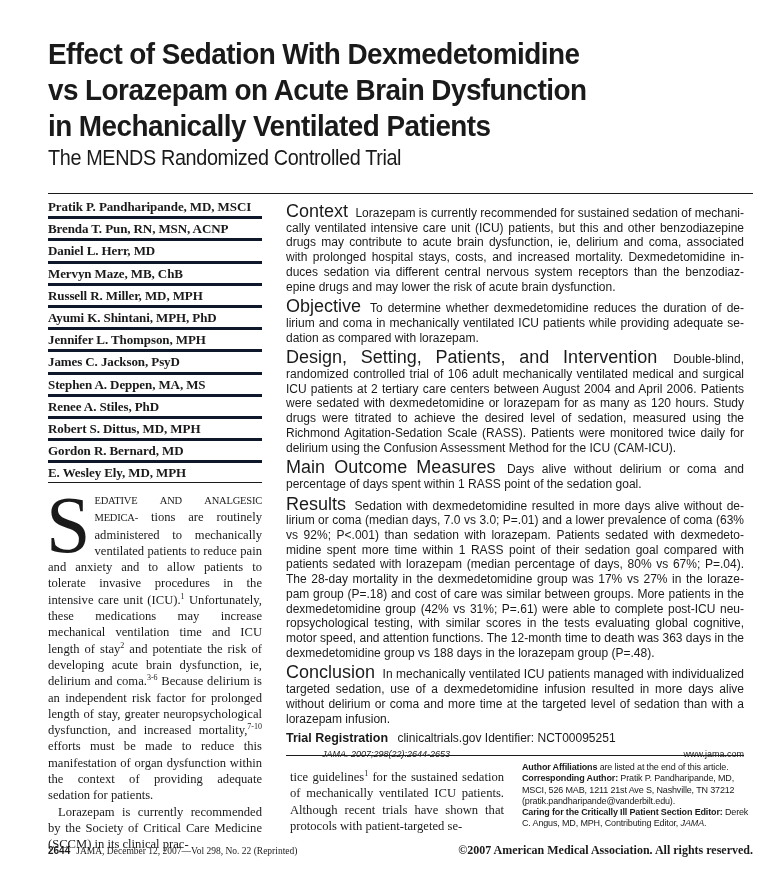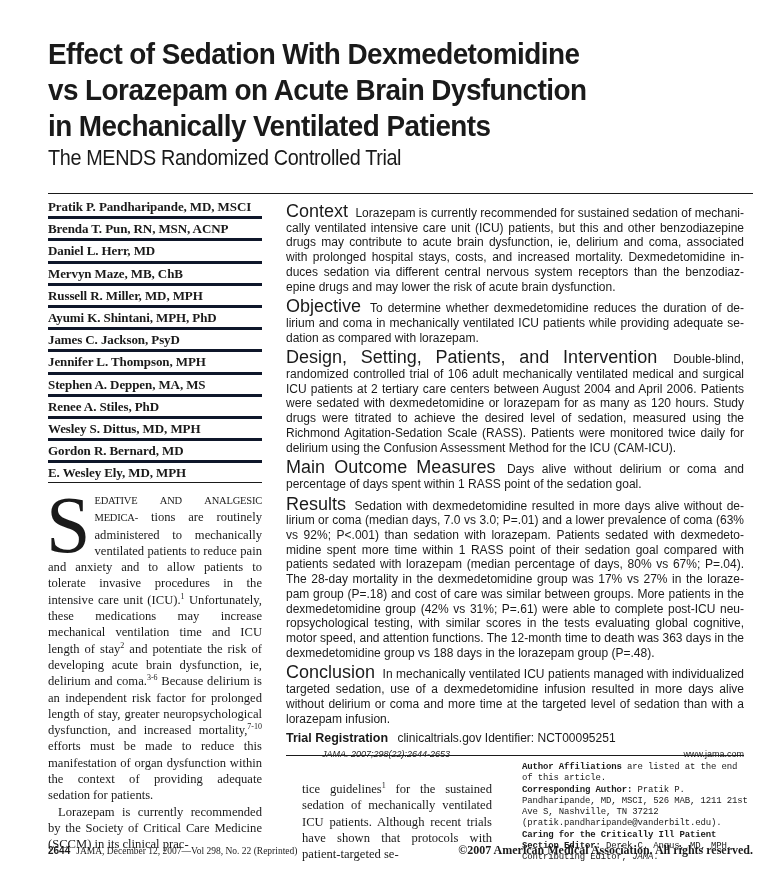--- a/index.html
+++ b/index.html
@@ -23,23 +23,23 @@
   .rule-mid { position: absolute; left: 286px; top: 755px; width: 458px; height: 1px; background: #1a1a1a; }
 
   .body-left { position: absolute; left: 48px; top: 492px; width: 214px; font-family: "Liberation Serif", serif; font-size: 12.6px; line-height: 16.3px; text-align: justify; color: #1a1a1a; }
   .body-left p { margin: 0; }
   .dropcap { float: left; font-family: "Liberation Serif", serif; font-size: 80px; line-height: 62px; height: 62px; margin: 2px 4px 0 -2px; }
   .smallcaps { font-size: 10.5px; letter-spacing: -0.2px; }
   .indent { text-indent: 10px; }
   sup { font-size: 8px; line-height: 0; }
 
   .body-mid { position: absolute; left: 286px; top: 765px; width: 222px; font-family: "Liberation Serif", serif; font-size: 12.6px; line-height: 16.3px; text-align: justify; color: #1a1a1a; }
-  .body-mid p { margin: 16px; }
+  .body-mid p { margin: 4px; }
 
-  .affil { position: absolute; left: 522px; top: 762px; width: 228px; font-family: Liberation Mono, monospace; font-size: 9px; line-height: 11.3px; color: #1a1a1a; letter-spacing: -0.15px; }
+  .affil { position: absolute; left: 522px; top: 762px; width: 228px; font-family: Liberation Sans, sans-serif; font-size: 9px; line-height: 11.3px; color: #1a1a1a; letter-spacing: -0.15px; }
   .affil p { margin: 0; }
   .affil b { font-weight: bold; }
 
   .footer { position: absolute; left: 48px; top: 843px; width: 705px; display: flex; justify-content: space-between; align-items: baseline; font-family: "Liberation Serif", serif; font-size: 9.5px; color: #1a1a1a; }
   .footer .page-num { font-family: "Liberation Sans", sans-serif; font-weight: bold; font-size: 10px; margin-right: 6px; }
   .footer .copyright { font-weight: bold; font-size: 12px; }
 </style>
 </head>
 <body>
 
@@ -51,25 +51,25 @@
 </div>
 <div class="rule-top"></div>
 
 <ul class="authors">
   <li>Pratik P. Pandharipande, MD, MSCI</li>
   <li>Brenda T. Pun, RN, MSN, ACNP</li>
   <li>Daniel L. Herr, MD</li>
   <li>Mervyn Maze, MB, ChB</li>
   <li>Russell R. Miller, MD, MPH</li>
   <li>Ayumi K. Shintani, MPH, PhD</li>
+  <li>Jennifer L. Thompson, MPH</li>
   <li>James C. Jackson, PsyD</li>
-  <li>Jennifer L. Thompson, MPH</li>
   <li>Stephen A. Deppen, MA, MS</li>
   <li>Renee A. Stiles, PhD</li>
-  <li>Wesley S. Dittus, MD, MPH</li>
+  <li>Robert S. Dittus, MD, MPH</li>
   <li>Gordon R. Bernard, MD</li>
   <li>E. Wesley Ely, MD, MPH</li>
 </ul>
 
 <div class="abstract">
   <p>
     <span class="head">Context</span>
     <span>Lorazepam is currently recommended for sustained sedation of mechani­cally ventilated intensive care unit (ICU) patients, but this and other benzodiazepine drugs may contribute to acute brain dysfunction, ie, delirium and coma, associated with prolonged hospital stays, costs, and increased mortality. Dexmedetomidine in­duces sedation via different central nervous system receptors than the benzodiaz­epine drugs and may lower the risk of acute brain dysfunction.</span>
   </p>
   <p>

